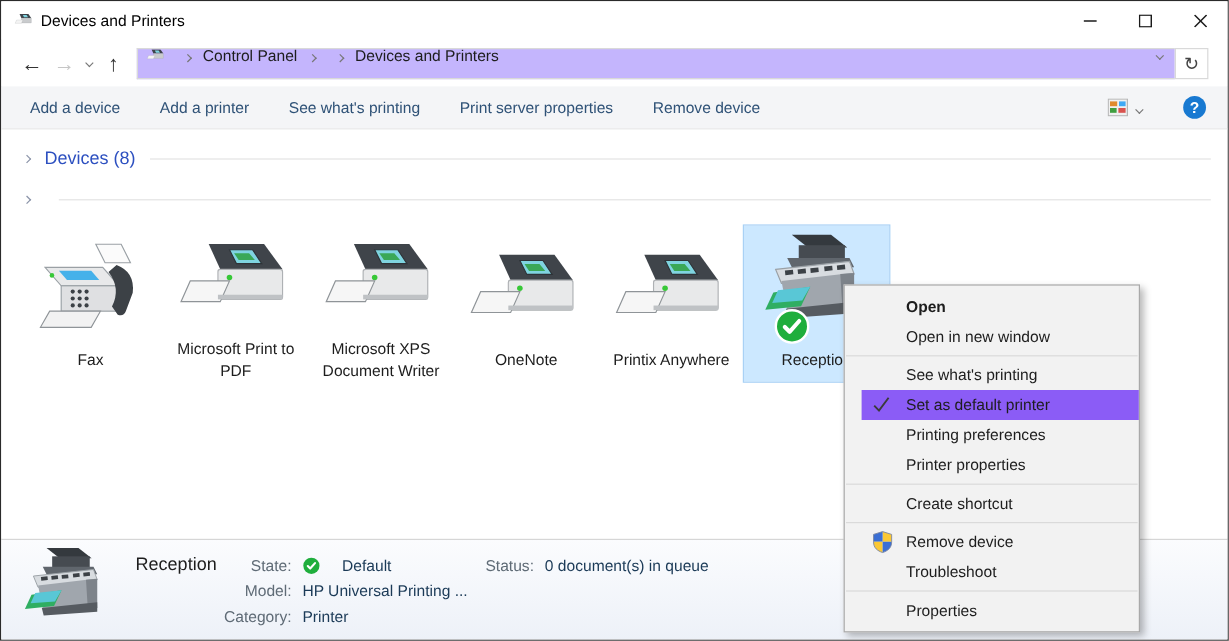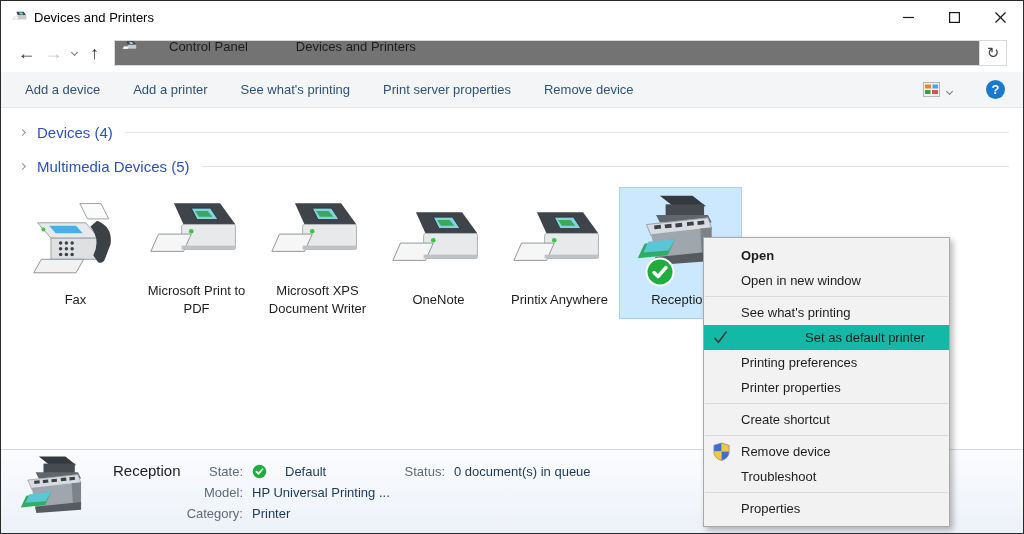--- a/index.html
+++ b/index.html
@@ -18,21 +18,21 @@
   
   .navbar{ height:39px; display:flex; align-items:center; padding:0 8px 0 12px; background:#fff; }
   .nav-glyph{ font-size:18px; line-height:1; color:#333; width:27px; text-align:center; }
   .nav-glyph.disabled{ color:#c6c6c6; }
   .nav-chevron-sm{ width:14px; display:flex; justify-content:center; }
   .css-chev{ width:5px; height:5px; border-top:1px solid #777; border-right:1px solid #777; transform:rotate(45deg); display:inline-block; }
   .css-chev.down{ transform:rotate(135deg); }
   .addresswrap{ flex:1; display:flex; height:26px; margin:0 8px 0 6px; }
   .addressbar{
     flex:1; display:flex; align-items:center; border:1px solid #d9d9d9; border-right:none;
-    background:#737373; padding:0 6px 12px 7px; overflow:hidden; white-space:nowrap;
+    background:#c4b5fd; padding:0 6px 12px 7px; overflow:hidden; white-space:nowrap;
   }
   .bc-icon{ display:flex; margin-right:7px; }
   .bc-sep{ margin:0 9px; }
   .bc-item{ color:#1d1d1d; padding:2px 1px; }
   .addr-dd{ margin-left:auto; display:flex; padding:0 4px; }
   .refreshbox{ width:28px; border:1px solid #d9d9d9; display:flex; align-items:center; justify-content:center; background:#fff; font-size:15px; color:#444; }
   .searchbox{ width:100px; height:26px; border:1px solid #d9d9d9; display:flex; align-items:center; padding:0 5px 0 8px; background:#fff; }
   .searchbox input{ border:none; outline:none; width:100%; font-size:13px; color:#1d1d1d; font-family:inherit; }
   .searchbox input::placeholder{ color:#9a9a9a; }
   
@@ -64,23 +64,23 @@
   .d-fields{ position:absolute; left:176px; top:11px; }
   .d-row{ display:flex; line-height:21px; }
   .d-label{ width:66px; text-align:right; color:#5f6b76; margin-right:9px; }
   .d-value{ color:#1b3a57; display:flex; align-items:center;gap:13px; }
   .d-status{ position:absolute; left:372px; top:11px; display:flex; line-height:21px; }
   .d-status .d-label{ width:72px; }
   .mini-check{ margin-right:5px; display:flex; }
   
   .ctxmenu{ position:absolute; left:702px; top:236px; width:247px; background:#f2f2f2;
     border:1px solid #a9a9a9; box-shadow:3px 3px 6px rgba(0,0,0,.28); padding:5px 0; z-index:50; }
-  .mi{ height:25px; line-height:25px; padding-left:37px; padding-right:24px; position:relative; color:#1d1d1d; white-space:nowrap; }
+  .mi{ height:25px; line-height:25px; padding-left:37px; padding-right:4px; position:relative; color:#1d1d1d; white-space:nowrap;margin-left:14px; }
   .mi.bold{ font-weight:bold; }
-  .mi.hl{ background:#14b8a6;text-align:right; }
+  .mi.hl{ background:#8b5cf6; }
   .mi .left-ic{ position:absolute; left:9px; top:3px; display:flex; }
   .msep{ height:1px; background:#dadada; margin:3px 1px; }
 </style>
 </head>
 <body>
 
 <div class="window">
 
   <div class="titlebar">
     <span class="app-icon">
@@ -164,29 +164,28 @@
       <span class="helpbtn">?</span>
     </div>
   </div>
 
   <div class="content">
 
     <div class="group-header">
       <span class="gh-chev">
           <i class="css-chev" style="border-color:#8a93a8"></i>
         </span>
-      <span class="gh-label">Devices (4)</span>
+      <span class="gh-label">Devices (8)</span>
       <span class="gh-rule"></span>
     </div>
 
     <div class="group-header">
       <span class="gh-chev">
           <i class="css-chev" style="border-color:#8a93a8"></i>
         </span>
-      <span class="gh-label">Multimedia Devices (5)</span>
       <span class="gh-rule"></span>
     </div>
 
 
     <div class="tiles">
 
       <div class="tile">
         <div class="iconbox">
           <svg width="100" height="84" viewBox="0 0 104 84">
             <polygon points="56,2 78,2 86,18 64,18" fill="#fbfbfb" stroke="#9aa0a5"></polygon>

